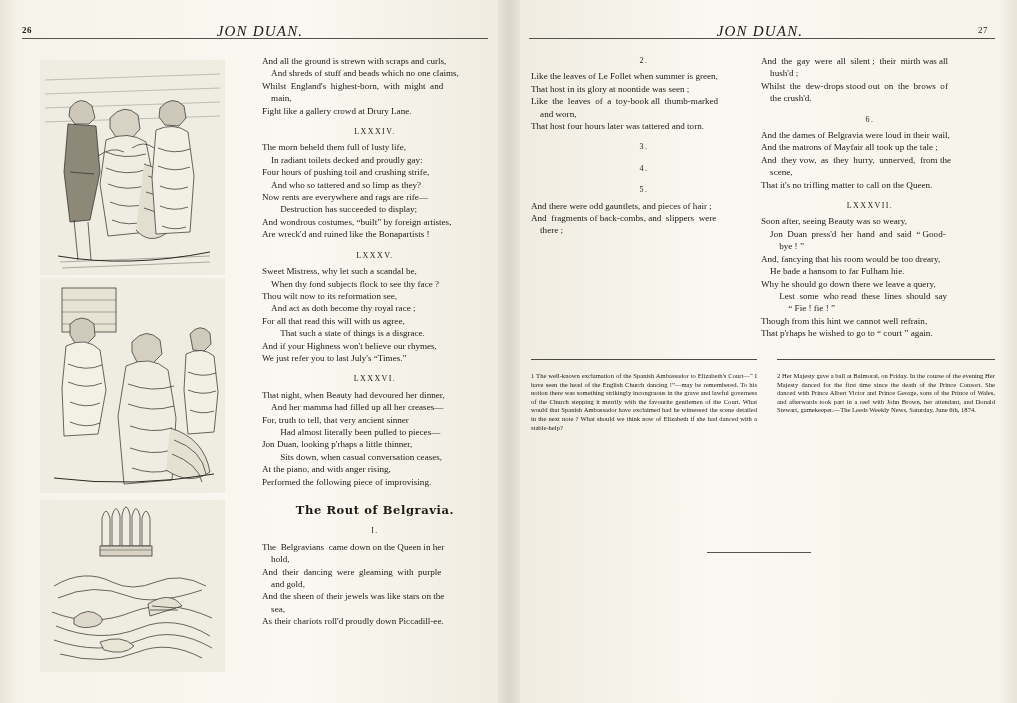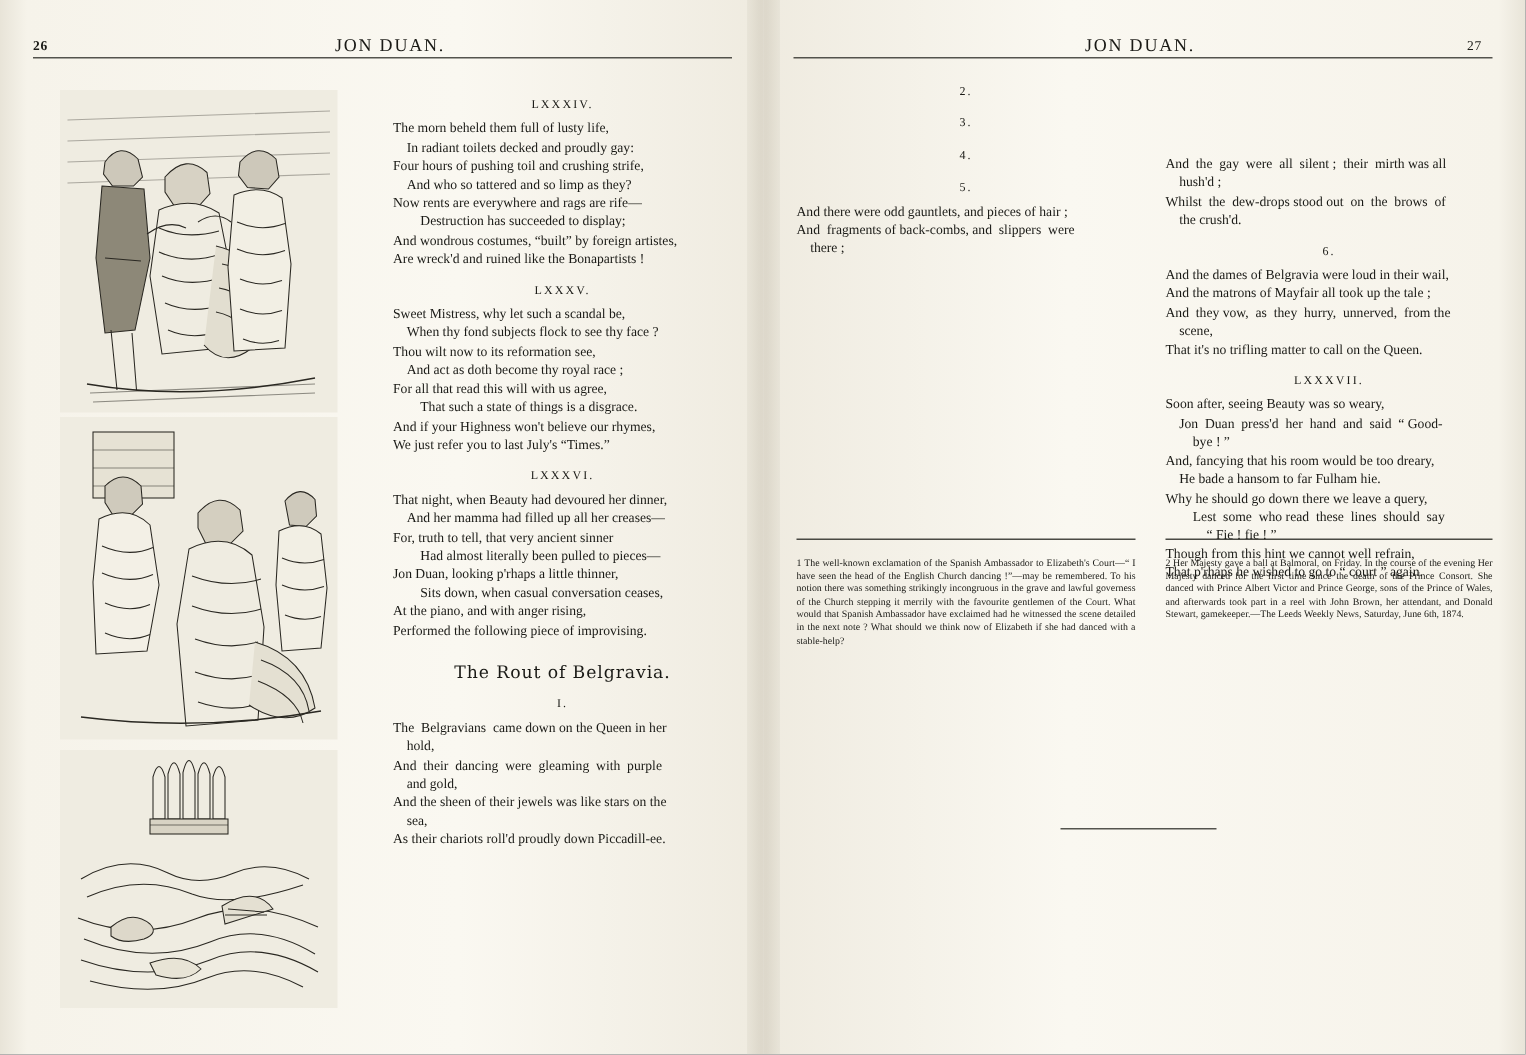--- a/index.html
+++ b/index.html
@@ -40,21 +40,22 @@
     background: #2b2b26;
     opacity: .8;
   }
   .folio {
     position: absolute;
     font-size: 9px;
     letter-spacing: .5px;
   }
   .runhead {
     position: absolute;
-    font-size: 12px;
+    font-style: italic;
+    font-size: 15px;
     letter-spacing: 1.2px;
     text-align: center;
   }
   .col {
     position: absolute;
     font-size: 9.1px;
     line-height: 12.4px;
     text-align: left;
   }
   .stanza { margin: 0 0 9px 0; }
@@ -62,21 +63,21 @@
   .num {
     text-align: center;
     font-size: 8px;
     letter-spacing: 1.4px;
     margin: 9px 0 3px 0;
   }
   .num.first { margin-top: 0; }
   .sectitle {
     text-align: center;
     font-size: 11.5px;
-    font-weight: normal;
+    font-weight: bold;
     letter-spacing: .6px;
     margin: 16px 0 8px 0;
     font-family: "DejaVu Serif", serif;
   }
   .footrule {
     position: absolute;
     height: 1px;
     background: #2b2b26;
     opacity: .85;
   }
@@ -194,20 +195,27 @@
 
         <path d="M108 104 q22 -14 34 2 l-32 10z" fill="#e4e0d2"></path>
         <path d="M112 106 l24 2 M110 110 l28 0"></path>
 
         <path d="M60 142 q22 -8 34 4 q-10 10 -30 4z" fill="#e8e4d6"></path>
       </g>
     </svg>
   </div>
 
   <div class="col" id="left-col" style="left:262px; top:55px; width:226px;">
+      <div class="stanza">
+        <p>And all the ground is strewn with scraps and curls,
+    And shreds of stuff and beads which no one claims,
+Whilst  England's  highest-born,  with  might  and
+    main,
+Fight like a gallery crowd at Drury Lane.</p>
+      </div>
       <div class="num">LXXXIV.</div>
       <div class="stanza">
         <p>The morn beheld them full of lusty life,
     In radiant toilets decked and proudly gay:
 Four hours of pushing toil and crushing strife,
     And who so tattered and so limp as they?
 Now rents are everywhere and rags are rife—
         Destruction has succeeded to display;
 And wondrous costumes, “built” by foreign artistes,
 Are wreck'd and ruined like the Bonapartists !</p>
@@ -242,30 +250,37 @@
 And  their  dancing  were  gleaming  with  purple
     and gold,
 And the sheen of their jewels was like stars on the
     sea,
 As their chariots roll'd proudly down Piccadill-ee.</p>
       </div>
     </div>
 
   <div class="col" id="right-col-1" style="left:531px; top:55px; width:226px;">
       <div class="num first">2.</div>
+      <div class="stanza">
+        <p>Like the leaves of Le Follet when summer is green,
+That host in its glory at noontide was seen ;
+Like  the  leaves  of  a  toy-book all  thumb-marked
+    and worn,
+That host four hours later was tattered and torn.</p>
+      </div>
       <div class="num">3.</div>
       <div class="num">4.</div>
       <div class="num">5.</div>
       <div class="stanza">
         <p>And there were odd gauntlets, and pieces of hair ;
 And  fragments of back-combs, and  slippers  were
     there ;</p>
       </div>
     </div>
-  <div class="col" id="right-col-2" style="left:777px; top:55px; width:218px;margin-top:48px;">
+  <div class="col" id="right-col-2" style="left:761px; top:55px; width:218px;">
       <div class="stanza">
         <p>And  the  gay  were  all  silent ;  their  mirth was all
     hush'd ;
 Whilst  the  dew-drops stood out  on  the  brows  of
     the crush'd.</p>
       </div>
       <div class="num">6.</div>
       <div class="stanza">
         <p>And the dames of Belgravia were loud in their wail,
 And the matrons of Mayfair all took up the tale ;

